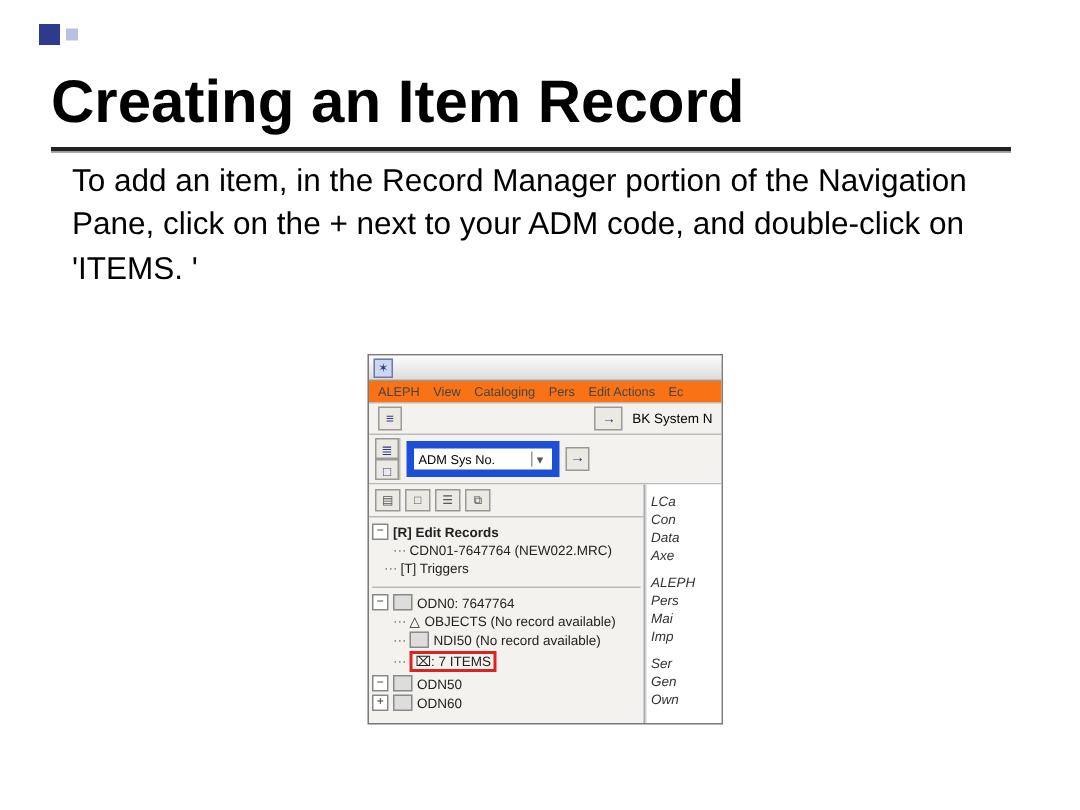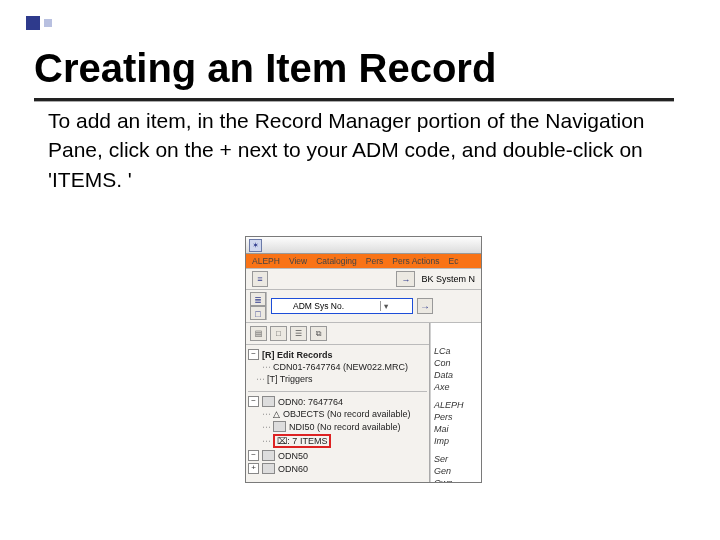--- a/index.html
+++ b/index.html
@@ -11,27 +11,27 @@
   .body{position:absolute;left:48px;top:106px;width:600px;font-size:21px;line-height:1.4}
   .shot{position:absolute;left:245px;top:236px;width:235px;height:245px;border:1px solid #7a7a7a;background:#f2f0eb;overflow:hidden}
   .titlebar{display:flex;align-items:center;height:16px;background:linear-gradient(#fdfdfd,#dcdcdc);border-bottom:1px solid #999;font-size:9px;padding:0 3px;gap:3px}
   .wicon{width:11px;height:11px;border:1px solid #6b7aa8;background:#cfd7ee;font-size:8px;line-height:11px;text-align:center;color:#2e3a8c}
   .menubar{display:flex;gap:9px;padding:2px 6px;border-bottom:1px solid #bbb;font-size:8.5px;color:#444;background:#f97316}
   .toolbar{display:flex;align-items:center;gap:6px;padding:2px 6px;border-bottom:1px solid #bbb;background:#f4f2ee}
   .tbtn{width:14px;height:14px;border:1px solid #999;background:#ece9e2;font-size:9px;line-height:14px;text-align:center;color:#2e3a8c}
   .addr{display:flex;align-items:center;gap:4px;padding:2px 4px;border-bottom:1px solid #bbb;background:#f4f2ee}
   .tabstack{display:flex;flex-direction:column;border-right:1px solid #bbb}
   .addr .tabstack .tbtn{width:14px;height:12px}
-  .combo{display:flex;align-items:center;height:14px;border:1px solid #1d4ed8;background:#fff;font-size:8.5px;padding:0 21px;gap:36px}
+  .combo{display:flex;align-items:center;height:14px;border:5px solid #1d4ed8;background:#fff;font-size:8.5px;padding:0 3px;gap:24px}
   .dd{width:10px;height:10px;border-left:1px solid #999;text-align:center;color:#555}
   .go{width:14px;height:14px;border:1px solid #999;background:#ece9e2;text-align:center;font-size:10px;line-height:14px;color:#2e3a8c}
   .split{display:flex;height:calc(100% - 68px)}
   .leftp{width:183px;border-right:1px solid #aaa;background:#f4f2ee;display:flex;flex-direction:column}
   .rightp{flex:1;background:#fff;border-left:1px solid #d0d0d0}
-  .rtxt{font-size:9px;font-style:italic;color:#333;padding:23px 3px;display:flex;flex-direction:column;gap:2px}
+  .rtxt{font-size:9px;font-style:italic;color:#333;padding:6px 3px;display:flex;flex-direction:column;gap:2px}
   .tabsrow{display:flex;gap:3px;padding:3px 4px;border-bottom:1px solid #bbb}
   .ptab{width:15px;height:13px;border:1px solid #999;background:#ece9e2;font-size:8px;line-height:13px;text-align:center;color:#555}
   .tree{flex:1;font-size:9px;color:#222;padding:3px 2px}
   .node{display:flex;align-items:center;gap:3px;padding:1px 0}
   .pm{width:9px;height:9px;border:1px solid #888;background:#fff;font-size:8px;line-height:8px;text-align:center;color:#333}
   .dots{color:#888;letter-spacing:-1px}
   .hl{border:2px solid #d22;padding:0 2px}
   .tree2{border-top:1px solid #bbb;margin-top:6px;padding-top:3px}
   .mic{width:11px;height:9px;border:1px solid #8a8a8a;background:#ddd}
   .sep{height:4px}
@@ -48,21 +48,21 @@
 
   <div class="shot">
     <div class="titlebar">
       <span class="wicon">✶</span>
     </div>
     <div class="menubar">
       <span>ALEPH</span>
       <span>View</span>
       <span>Cataloging</span>
       <span>Pers</span>
-      <span>Pers Actions</span>
+      <span>Edit Actions</span>
       <span>Ec</span>
     </div>
     <div class="toolbar">
       <span class="tbtn">≡</span>
       <span style="flex:1"></span>
       <span class="tbtn" style="width:auto;padding:0 4px">→</span>
       <span style="font-size:9px;font-weight:400">BK System N</span>
     </div>
     <div class="addr">
       <div class="tabstack">

